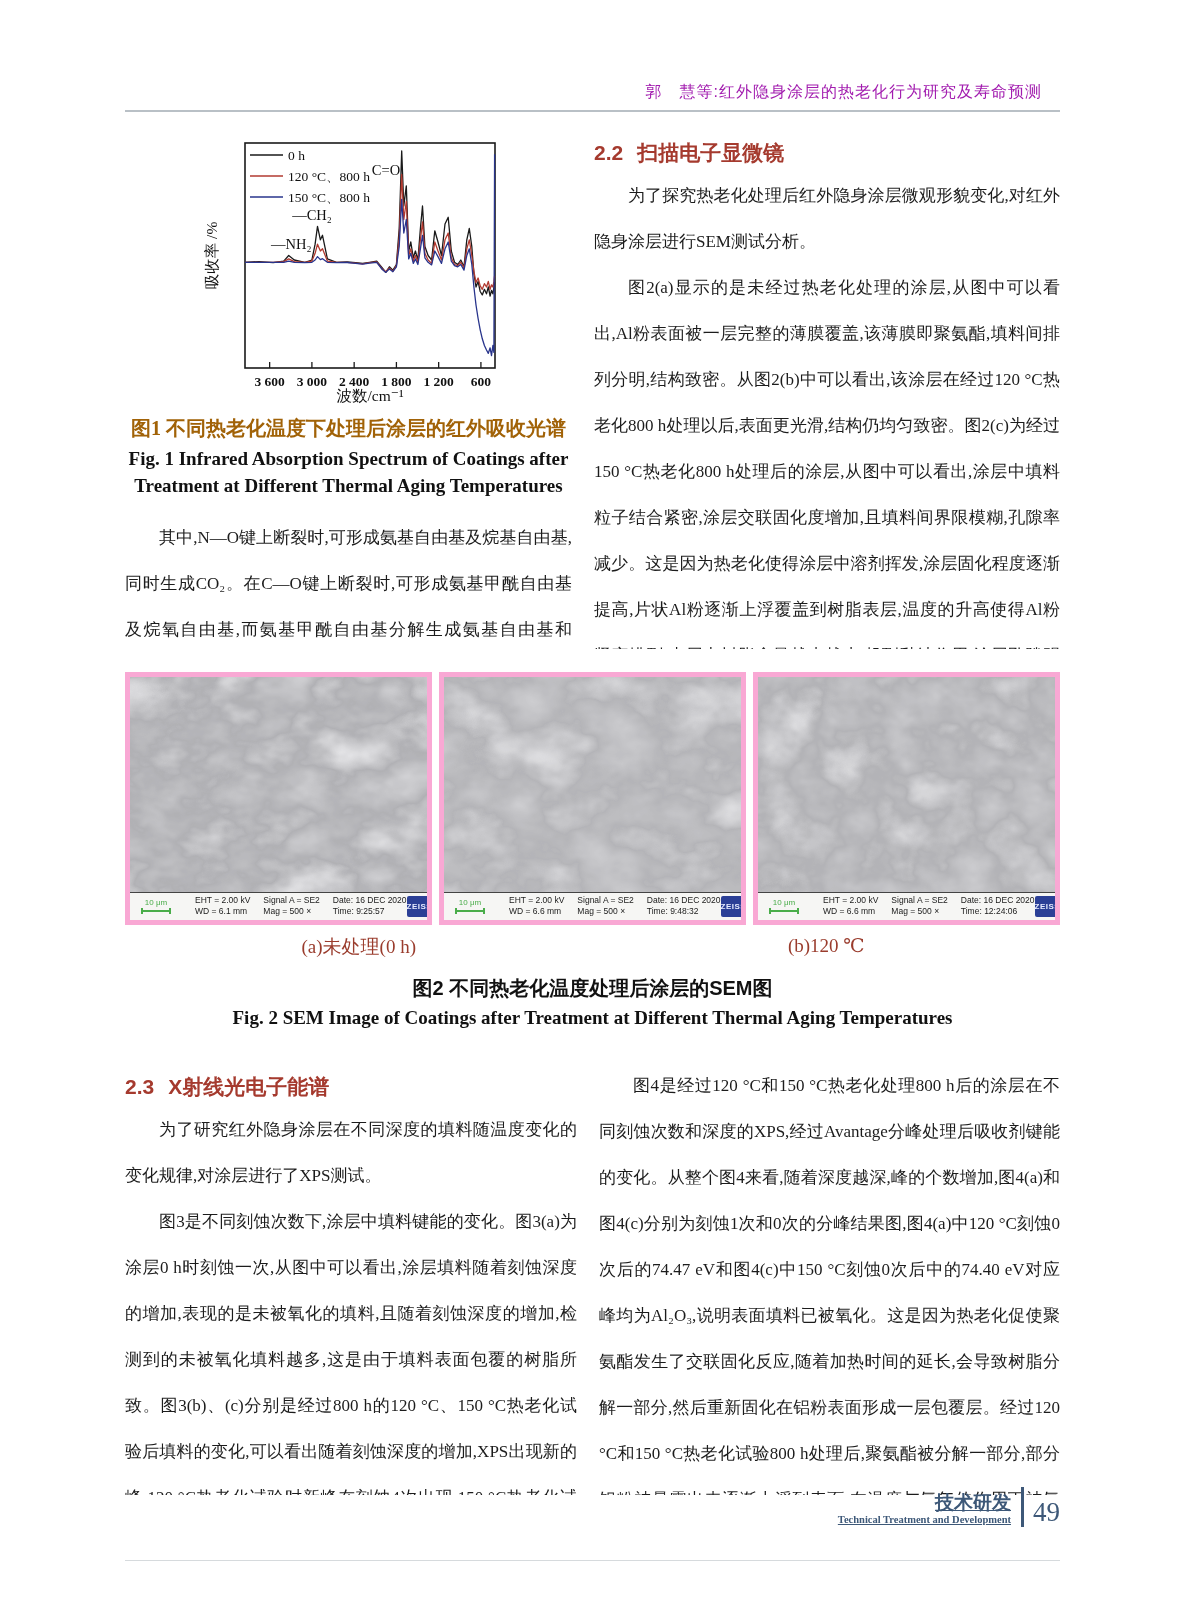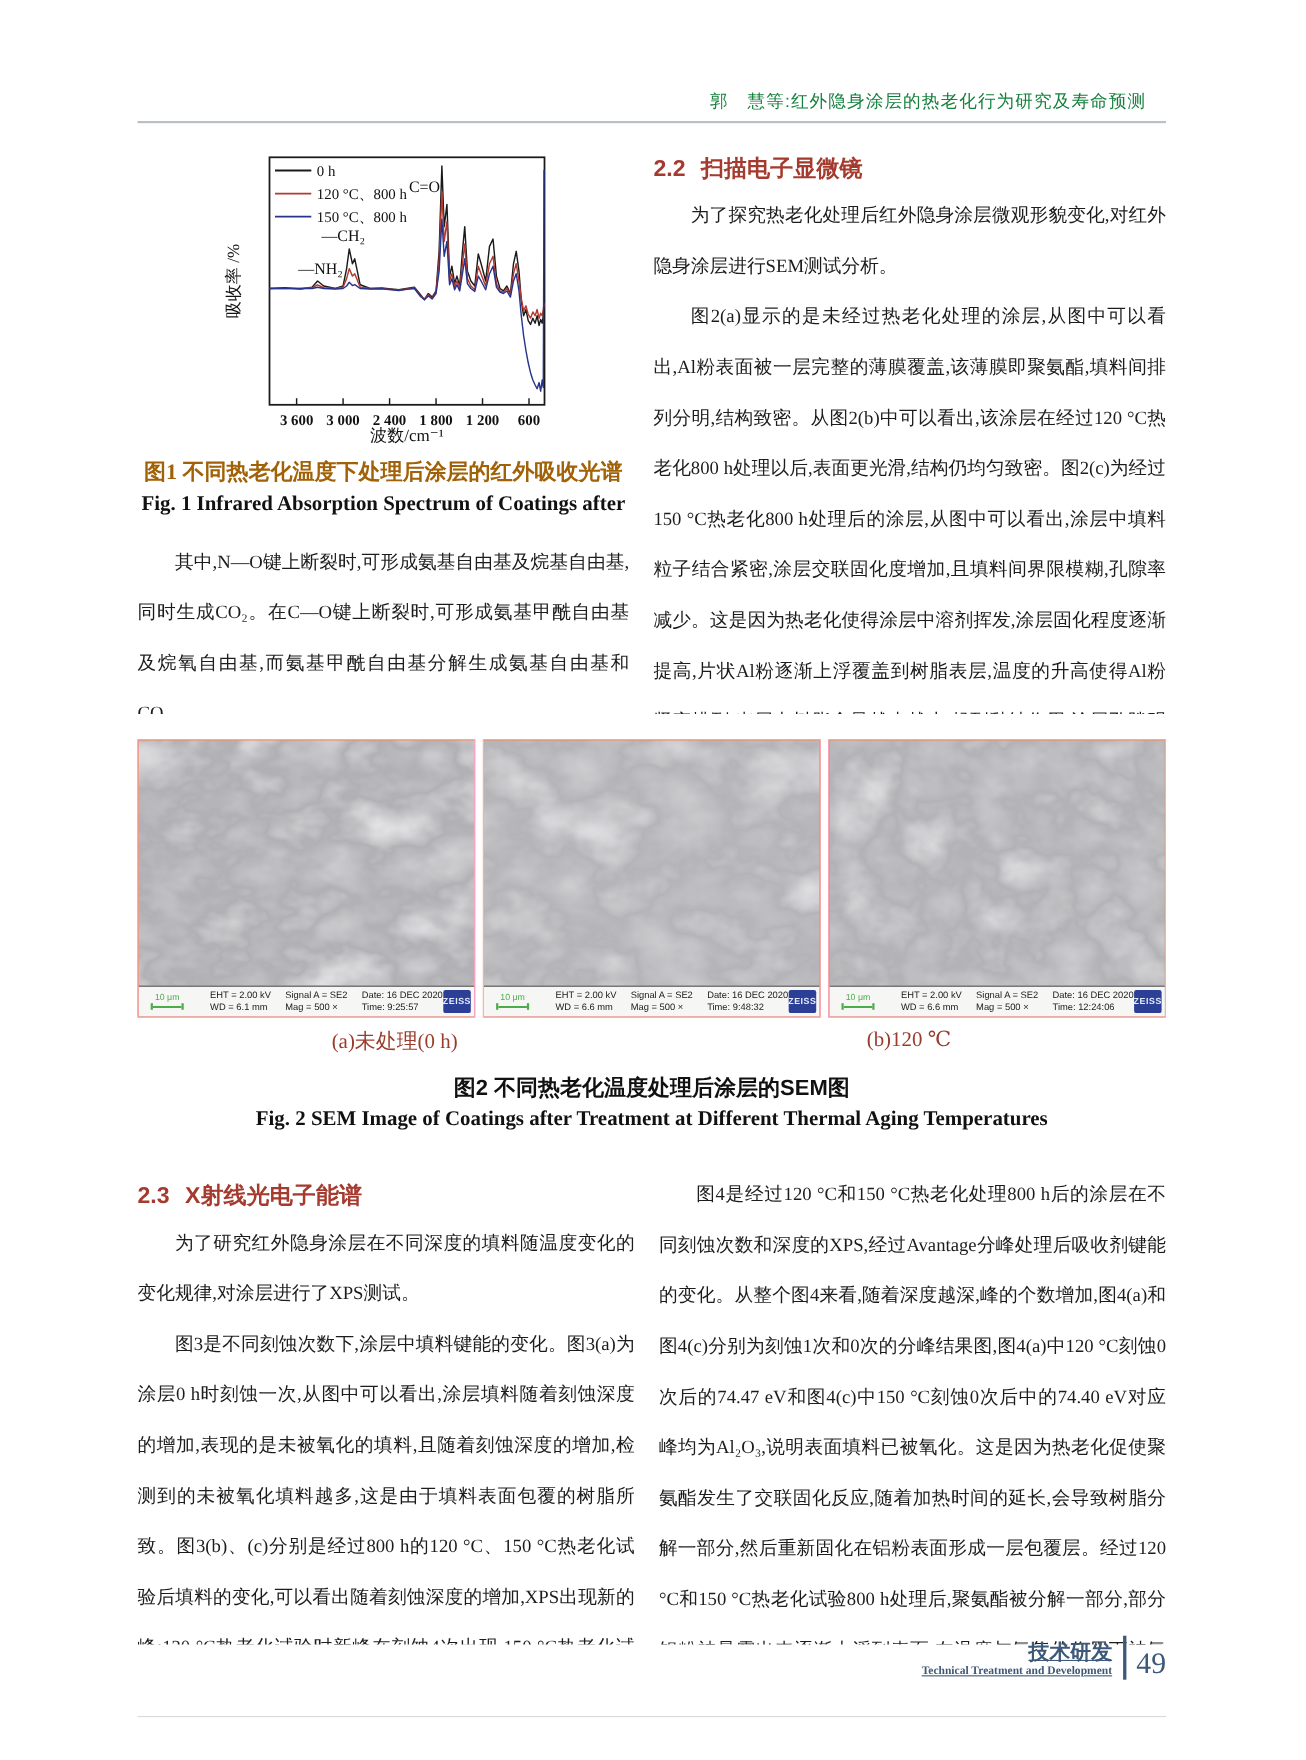--- a/index.html
+++ b/index.html
@@ -1,21 +1,21 @@
 <!DOCTYPE html>
 <html><head>
 <meta charset="utf-8">
 <style>
   html,body{margin:0;padding:0;background:#eef0f1;}
   .page{position:relative;width:1187px;height:1600px;background:#ffffff;overflow:hidden;margin:0 auto;
         font-family:"Liberation Serif","DejaVu Serif",serif;color:#1c1c1c;}
   .content{margin:0 127px 0 125px;position:relative;}
   
   .running-head{padding-top:82px;text-align:right;font-family:"Liberation Sans","DejaVu Sans",sans-serif;
-                font-size:16px;color:#15803d;letter-spacing:1px;padding-right:18px;}
+                font-size:16px;color:#a21caf;letter-spacing:1px;padding-right:18px;}
   .header-rule{margin-top:7px;height:1.5px;background:#b9c0c6;}
   
   .cols{display:flex;gap:22px;}
   .cols-top{margin-top:17px;height:520px;overflow:hidden;}
   .cols-bottom{margin-top:34px;height:432px;overflow:hidden;}
   .col-l{width:447px;flex:none;}
   .col-r{flex:1;min-width:0;}
   
   .par{font-size:17px;line-height:46px;text-align:justify;text-justify:inter-ideograph;margin:0;}
   .par.indent{text-indent:2em;}
@@ -26,21 +26,21 @@
   .fig1{margin-top:2px;}
   #ir-chart{display:block;}
   #ir-chart text{font-family:"Liberation Serif","DejaVu Serif",serif;}
   .figcap-zh{margin-top:6px;text-align:center;font-family:Liberation Serif, serif;
              font-size:20px;font-weight:bold;color:#a16207;}
   .figcap-en{margin-top:3px;text-align:center;font-size:19px;font-weight:bold;color:#111;line-height:27px;}
   .fig1 + .par{margin-top:16px;}
   
   .figure2{margin-top:23px;}
   .sem-row{display:flex;gap:7px;}
-  .sem-panel{position:relative;flex:1;height:253px;border:1px solid #f9a8d4;box-sizing:border-box;background:#f97316;overflow:hidden;}
+  .sem-panel{position:relative;flex:1;height:253px;border:5px solid #f9a8d4;box-sizing:border-box;background:#f0abfc;overflow:hidden;}
   .sem-img{position:absolute;inset:0;width:100%;height:100%;}
   .sem-infobar{position:absolute;left:0;right:0;bottom:0;height:27px;background:#f6f6f4;border-top:1px solid #444;
                display:flex;align-items:center;font-family:"Liberation Sans","DejaVu Sans",sans-serif;
                font-size:8.5px;color:#1a1a1a;}
   .scalecell{width:52px;flex:none;text-align:center;color:#4aad4a;font-size:8px;line-height:8px;}
   .scalebar{width:26px;height:6px;margin:1px auto 0;border-left:2px solid #4aad4a;border-right:2px solid #4aad4a;
             background:linear-gradient(to bottom,transparent 40%,#4aad4a 40%,#4aad4a 70%,transparent 70%);}
   .ibcol{display:flex;flex-direction:column;line-height:11px;margin-left:13px;white-space:nowrap;}
   .zeiss{margin-left:auto;margin-right:4px;width:35px;height:21px;background:#2b3f96;color:#e6ebff;
          display:flex;align-items:center;justify-content:center;font-weight:bold;font-size:8px;
@@ -128,20 +128,21 @@
               <text x="163" y="71" font-size="13.5" fill="#111">150 °C、800 h</text>
               <text x="246.8" y="43.5" font-size="14.5" fill="#111">C=O</text>
               <text x="167.2" y="88.5" font-size="14.5" fill="#111">—CH₂</text>
               <text x="146.1" y="117.8" font-size="14.5" fill="#111">—NH₂</text>
               <text x="245" y="270" text-anchor="middle" font-size="15.5" fill="#111">波数/cm⁻¹</text>
               <text x="92" y="124.5" text-anchor="middle" font-size="15.5" fill="#111" transform="rotate(-90 92 124.5)">吸收率 /%</text>
             </svg>
           <div class="figcap-zh">图1  不同热老化温度下处理后涂层的红外吸收光谱</div>
           <div class="figcap-en">
             <div>Fig. 1  Infrared Absorption Spectrum of Coatings after</div>
+            <div>Treatment at Different Thermal Aging Temperatures</div>
           </div>
         </div>
         <p class="par indent">其中,N—O键上断裂时,可形成氨基自由基及烷基自由基,同时生成CO₂。在C—O键上断裂时,可形成氨基甲酰自由基及烷氧自由基,而氨基甲酰自由基分解生成氨基自由基和CO₂。</p>
       </div>
 
       <div class="col-r">
         <h3 class="sec-head">
           <span class="sec-num">2.2</span><span>扫描电子显微镜</span>
         </h3>
         <p class="par indent">为了探究热老化处理后红外隐身涂层微观形貌变化,对红外隐身涂层进行SEM测试分析。</p>

